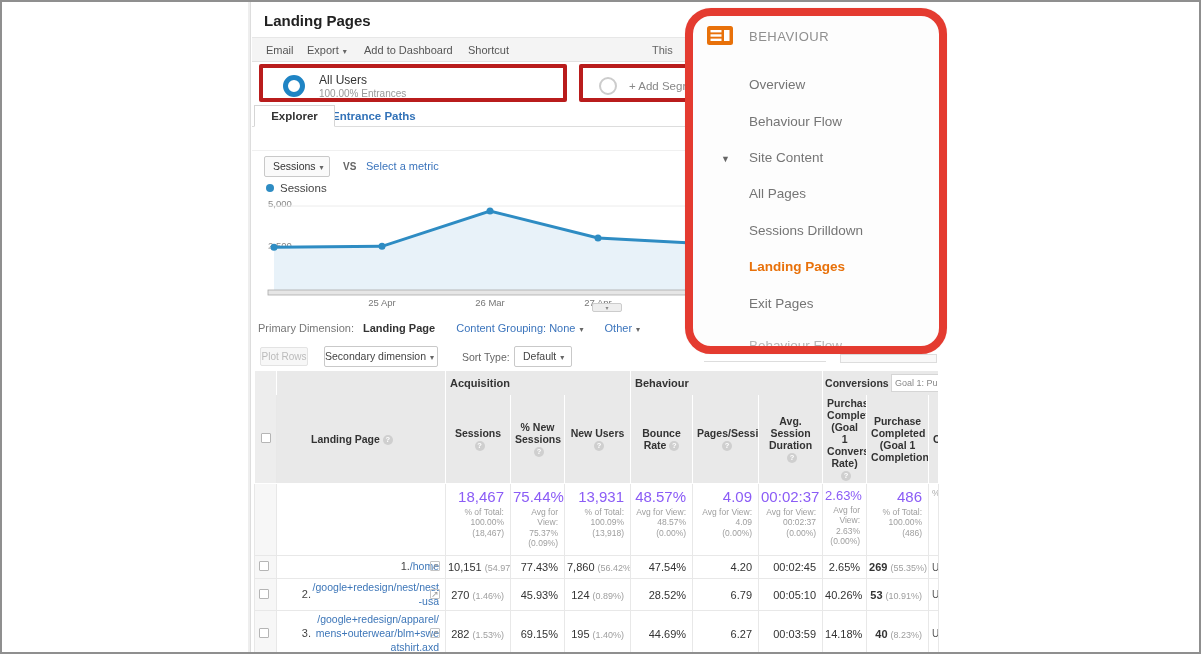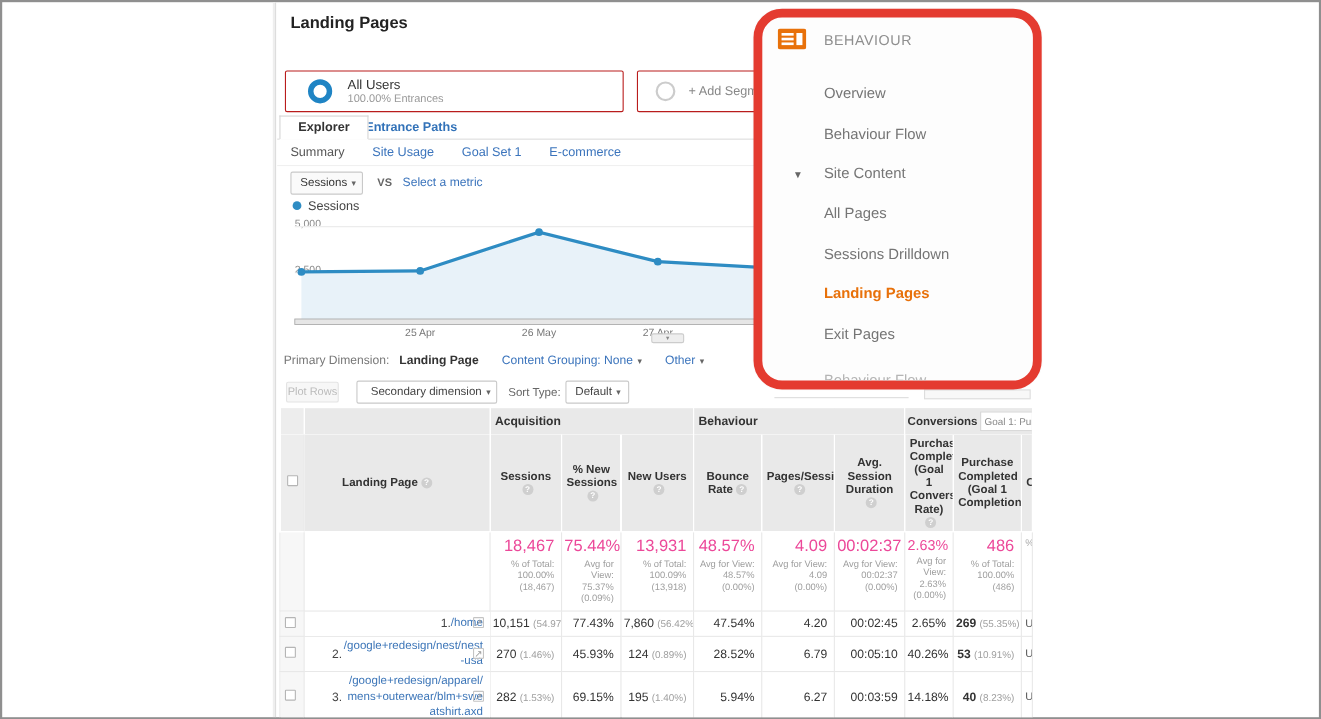--- a/index.html
+++ b/index.html
@@ -10,21 +10,21 @@
 
   
   .page-title { position:absolute; left:262px; top:10px; font-size:15px; font-weight:bold; color:#222; }
   .toolbar { position:absolute; left:250px; top:35px; width:686px; height:25px; background:#f4f4f4; border-top:1px solid #e7e7e7; border-bottom:1px solid #e2e2e2; font-size:11px; color:#555; }
   .toolbar .tb-item { position:absolute; top:6px; cursor:pointer; }
   .tb-email{left:14px;} .tb-export{left:55px;} .tb-dash{left:112px;} .tb-shortcut{left:216px;}
   .tb-this{left:400px; color:#666;}
   .caret::after { content:"▾"; font-size:8px; color:#666; margin-left:4px; }
 
   
-  .seg-box { position:absolute; top:62px; height:38px; background:#fff; border:1px solid #b91c1c; border-radius:2px; }
+  .seg-box { position:absolute; top:62px; height:38px; background:#fff; border:4px solid #b91c1c; border-radius:2px; }
   .seg-all { left:257px; width:308px; }
   .seg-add { left:577px; width:358px; }
   .donut { position:absolute; left:20px; top:7px; width:22px; height:22px; border:5px solid #1f84c4; border-radius:50%; }
   .donut-empty { position:absolute; left:16px; top:9px; width:18px; height:18px; border:2px solid #ccc; border-radius:50%; }
   .seg-title { position:absolute; left:56px; top:5px; font-size:12px; color:#333; }
   .seg-sub { position:absolute; left:56px; top:20px; font-size:10px; color:#999; }
   .seg-add-label { position:absolute; left:46px; top:12px; font-size:11.5px; color:#888; }
 
   
   .tabs-underline { position:absolute; left:250px; top:124px; width:686px; height:1px; background:#ddd; }
@@ -53,41 +53,41 @@
 
   
   .pd-row { position:absolute; left:256px; top:320px; font-size:11px; }
   .pd-row .pd-label { color:#777; }
   .pd-row .pd-value { color:#333; font-weight:bold; margin-left:6px; }
   .pd-row .pd-link { color:#3b74bc; margin-left:18px; cursor:pointer; }
 
   
   .btn { background:#fff; border:1px solid #c9c9c9; border-radius:2px; font-size:10.5px; color:#444; cursor:pointer; }
   .plot-rows { position:absolute; left:258px; top:345px; width:48px; height:19px; background:#f7f7f7; border:1px solid #e3e3e3; color:#bbb; text-align:center; line-height:18px; font-size:10px; border-radius:2px; }
-  .sec-dim { position:absolute; left:322px; top:344px; width:128px; height:21px; line-height:19px; padding-left:12px; }
+  .sec-dim { position:absolute; left:322px; top:344px; width:114px; height:21px; line-height:19px; padding-left:0; }
   .sort-type { position:absolute; left:460px; top:349px; font-size:10.5px; color:#666; }
   .sort-default { position:absolute; left:512px; top:344px; width:58px; height:21px; line-height:19px; padding-left:8px; }
   .sliver-search { position:absolute; left:702px; top:353px; width:122px; height:7px; border-bottom:1px solid #ddd; }
   .sliver-buttons { position:absolute; left:838px; top:352px; width:97px; height:9px; border:1px solid #ddd; background:#f8f8f8; }
 
   
   table.ga { position:absolute; left:252px; top:368px; width:684px; border-collapse:collapse; table-layout:fixed; font-size:11px; color:#333; }
   table.ga th, table.ga td { overflow:hidden; }
   tr.group-row th { background:#e9e9e9; border:1px solid #fff; border-bottom:none; height:24px; font-size:11px; font-weight:bold; color:#333; text-align:left; padding:0 4px; }
   tr.group-row th.chk-col { background:#ededed; }
   .conv-cell { position:relative; }
   .conv-label { position:absolute; left:2px; top:6px; font-weight:bold; font-size:10.5px; }
   .goal-select { position:absolute; left:68px; top:3px; width:66px; height:18px; background:#fff; border:1px solid #d5d5d5; font-weight:normal; font-size:9px; color:#888; line-height:16px; padding-left:3px; white-space:nowrap; cursor:pointer; }
   tr.cols-row th { background:#e9e9e9; border:1px solid #fff; border-top:none; height:56px; font-size:10.5px; font-weight:bold; color:#333; vertical-align:middle; padding:2px 4px; text-align:center; }
   tr.cols-row th.lp-head { text-align:left; padding-left:34px; }
   tr.cols-row th.chk-col { background:#ededed; }
   .help-icon { display:inline-block; width:10px; height:10px; border-radius:50%; background:#cfcfcf; color:#fff; font-size:7.5px; font-weight:bold; line-height:10px; text-align:center; margin-left:3px; vertical-align:1px; }
   .help-icon::after { content:"?"; }
   tr.totals-row td { background:#fff; border:1px solid #e8e8e8; vertical-align:top; text-align:right; padding:4px 6px 6px 2px; height:62px; }
-  .tot-main { font-size:15px; color:#ec4899; }
+  .tot-main { font-size:15px; color:#8b5cf6; }
   .tot-main-sm { font-size:13px; }
   .tot-sub { font-size:8.5px; color:#9e9e9e; white-space:pre-line; line-height:1.25; margin-top:2px; }
   tr.data-row td { background:#fff; border:1px solid #e8e8e8; height:23px; text-align:right; padding:2px 6px 2px 2px; vertical-align:middle; }
   tr.data-row td.chk-col, tr.totals-row td.chk-col, tr.cols-row th.chk-col { border-right:1px solid #e8e8e8; }
   td.chk-col { background:#f7f7f7 !important; text-align:center !important; }
   .checkbox { display:inline-block; width:10px; height:10px; border:1px solid #b5b5b5; border-radius:1px; background:#fff; cursor:pointer; }
   td.lp-cell { text-align:left; position:relative; padding-left:6px !important; }
   .row-idx { color:#444; display:inline-block; width:18px; }
   .lp-link { color:#3d76b8; font-size:10.5px; text-decoration:none; cursor:pointer; display:inline-block; max-width:128px; word-break:break-all; line-height:1.3; vertical-align:middle; }
   .ext-icon { position:absolute; right:5px; top:50%; margin-top:-6px; color:#9a9a9a; font-size:9px; border:1px solid #c4c4c4; border-radius:1px; width:10px; height:10px; line-height:9px; text-align:center; cursor:pointer; }
@@ -107,40 +107,41 @@
   .ov-item.faded { color:#b5b5b5; }
   .ov-caret { position:absolute; left:28px; font-size:9px; color:#666; }
 </style>
 </head>
 <body>
 
 <div class="frame">
   <div class="left-divider"></div>
 
   <div class="page-title">Landing Pages</div>
+  <div class="toolbar">
+    <span class="tb-item tb-email">Email</span>
+    <span class="tb-item tb-export caret">Export</span>
+    <span class="tb-item tb-dash">Add to Dashboard</span>
+    <span class="tb-item tb-shortcut">Shortcut</span>
+    <span class="tb-item tb-this">This</span>
+  </div>
 
   <div class="seg-box seg-all">
     <span class="donut"></span>
     <span class="seg-title">All Users</span>
     <span class="seg-sub">100.00% Entrances</span>
   </div>
   <div class="seg-box seg-add">
     <span class="donut-empty"></span>
     <span class="seg-add-label">+ Add Segment</span>
   </div>
 
   <div class="tabs-underline"></div>
   <div class="tab-explorer">Explorer</div>
   <div class="tab-entrance">Entrance Paths</div>
-  <div class="subnav">
-    <span class="current">Summary</span>
-    <span class="lnk">Site Usage</span>
-    <span class="lnk">Goal Set 1</span>
-    <span class="lnk">E-commerce</span>
-  </div>
   <div class="subnav-line"></div>
 
   <div class="metric-btn caret">Sessions</div>
   <div class="vs-label">VS</div>
   <div class="select-metric">Select a metric</div>
   <div class="legend"><span class="legend-dot"></span><span>Sessions</span></div>
 
   <span class="ytick ytick-0">5,000</span>
   <span class="ytick ytick-1">2,500</span>
   <div class="chart-wrap">
@@ -152,21 +153,21 @@
         <circle cx="20" cy="53.16" r="3.5" fill="#2e8cc3"></circle>
         <circle cx="128" cy="52.32" r="3.5" fill="#2e8cc3"></circle>
         <circle cx="236" cy="17.040000000000006" r="3.5" fill="#2e8cc3"></circle>
         <circle cx="344" cy="43.92" r="3.5" fill="#2e8cc3"></circle>
         <circle cx="452" cy="49.8" r="3.5" fill="#2e8cc3"></circle>
         <rect x="14" y="96" width="419" height="5" fill="#e6e6e6" stroke="#aaa" stroke-width="0.8"></rect>
       </svg>
   </div>
   <div id="xlabels">
       <div class="xlabel" style="left: 360px;">25 Apr</div>
-      <div class="xlabel" style="left: 468px;">26 May</div>
+      <div class="xlabel" style="left: 468px;">26 Mar</div>
       <div class="xlabel" style="left: 576px;">27 Apr</div>
     </div>
   <div class="timeline-ctrl">▾</div>
 
   <div class="pd-row">
     <span class="pd-label">Primary Dimension:</span>
     <span class="pd-value">Landing Page</span>
     <span class="pd-link caret">Content Grouping: None</span>
     <span class="pd-link caret">Other</span>
   </div>
@@ -294,21 +295,21 @@
           <td><span>40.26%</span></td>
           <td><span class="comp-main">53</span><span class="cell-pct">(10.91%)</span></td>
           <td class="cur-cell">US$</td>
         </tr>
         <tr class="data-row">
           <td class="chk-col"><span class="checkbox"></span></td>
           <td class="lp-cell"><span class="row-idx">3.</span><a class="lp-link">/google+redesign/apparel/mens+outerwear/blm+sweatshirt.axd</a><span class="ext-icon"></span></td>
           <td><span>282</span><span class="cell-pct">(1.53%)</span></td>
           <td><span>69.15%</span></td>
           <td><span>195</span><span class="cell-pct">(1.40%)</span></td>
-          <td><span>5.94%</span></td>
+          <td><span>44.69%</span></td>
           <td><span>6.27</span></td>
           <td><span>00:03:59</span></td>
           <td><span>14.18%</span></td>
           <td><span class="comp-main">40</span><span class="cell-pct">(8.23%)</span></td>
           <td class="cur-cell">US$</td>
         </tr>
       </tbody>
   </table>
 
   <div class="overlay">

